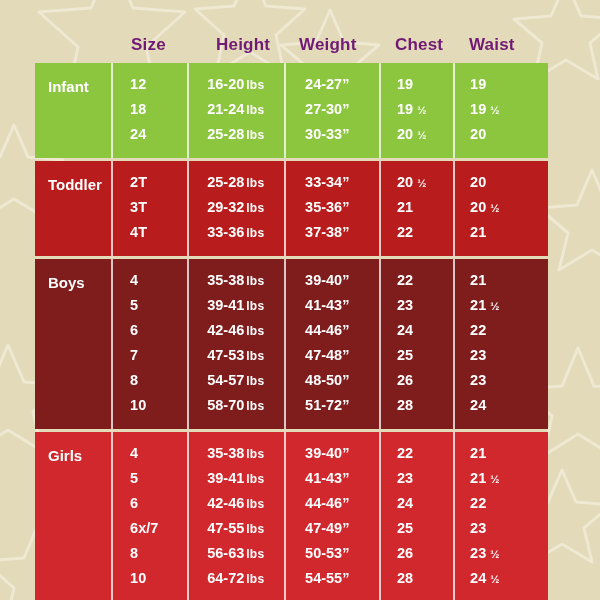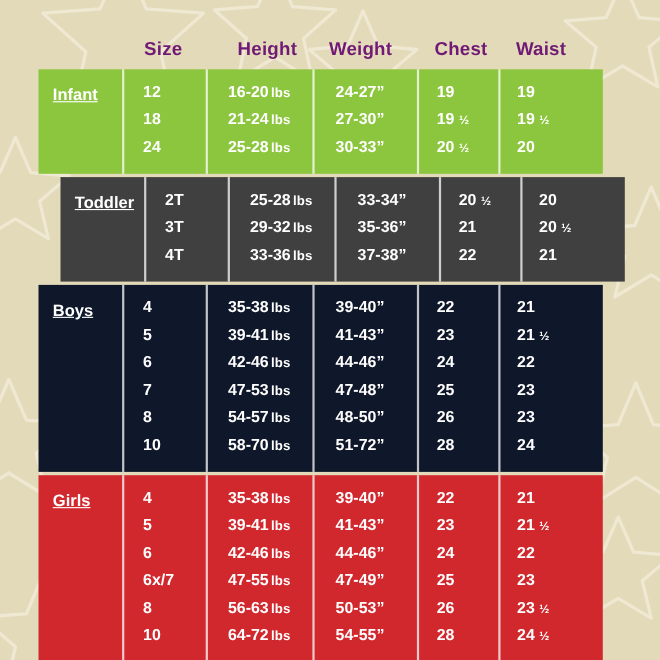--- a/index.html
+++ b/index.html
@@ -96,21 +96,20 @@
   .col-height { width: 96px; }
   .col-chest  { width: 75px; }
   .col-waist  { width: 96px; }
 
   .group-name {
     color: #ffffff;
     font-size: 15px;
     font-weight: bold;
     padding: 2px 0 0 13px;
     line-height: 25px;
-    text-decoration: underline;
   }
 
   .cell {
     color: #ffffff;
     font-size: 14.5px;
     font-weight: bold;
     line-height: 25px;
     height: 25px;
     white-space: nowrap;
   }
@@ -195,21 +194,21 @@
             <div class="cell">20<span class="frac"> ½</span></div>
           </div>
           <div class="col col-waist">
             <div class="cell">19</div>
             <div class="cell">19<span class="frac"> ½</span></div>
             <div class="cell">20</div>
           </div>
         </div>
       </div>
       <div class="group toddler">
-        <div class="group-inner" style="background: #404040; margin-left: 20px;">
+        <div class="group-inner" style="background: #b91c1c;">
           <div class="col col-label">
             <div class="group-name">Toddler</div>
           </div>
           <div class="col col-size">
             <div class="cell">2T</div>
             <div class="cell">3T</div>
             <div class="cell">4T</div>
           </div>
           <div class="col col-weight">
             <div class="cell">25-28<span class="unit">lbs</span></div>
@@ -227,21 +226,21 @@
             <div class="cell">22</div>
           </div>
           <div class="col col-waist">
             <div class="cell">20</div>
             <div class="cell">20<span class="frac"> ½</span></div>
             <div class="cell">21</div>
           </div>
         </div>
       </div>
       <div class="group boys">
-        <div class="group-inner" style="background: #0f172a;">
+        <div class="group-inner" style="background: #7f1d1d;">
           <div class="col col-label">
             <div class="group-name">Boys</div>
           </div>
           <div class="col col-size">
             <div class="cell">4</div>
             <div class="cell">5</div>
             <div class="cell">6</div>
             <div class="cell">7</div>
             <div class="cell">8</div>
             <div class="cell">10</div>

